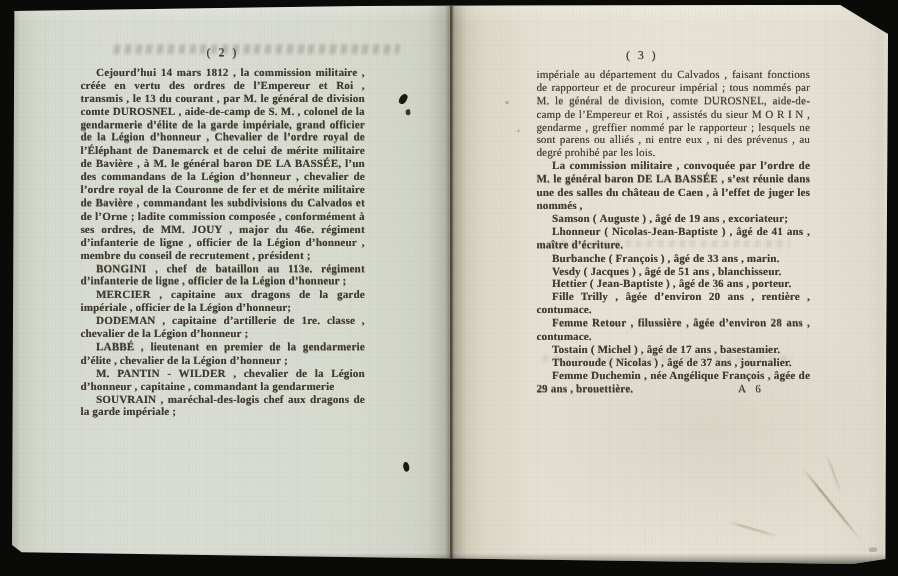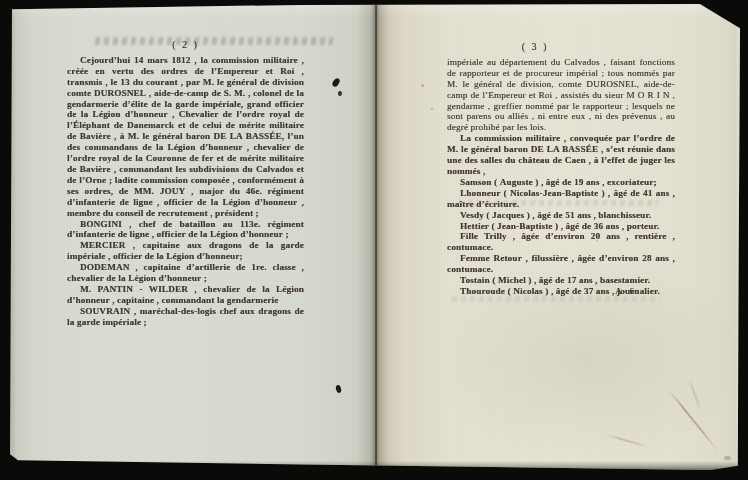--- a/index.html
+++ b/index.html
@@ -79,39 +79,42 @@
     <div class="ghost ghost-2"></div>
     <div class="ghost ghost-3"></div>
 
     <div class="col col-left">
       <p class="pagenum">( 2 )</p>
       <div class="paras">
           <p class="para indent">Cejourd’hui 14 mars 1812&nbsp;, la commission militaire&nbsp;, créée en vertu des ordres de l’Empereur et Roi&nbsp;, transmis&nbsp;, le 13 du courant&nbsp;, par M. le général de division comte DUROSNEL&nbsp;, aide-de-camp de S. M.&nbsp;, colonel de la gendarmerie d’élite de la garde impériale, grand officier de la Légion d’honneur&nbsp;, Chevalier de l’ordre royal de l’Éléphant de Danemarck et de celui de mérite militaire de Bavière&nbsp;, à M. le général baron DE LA BASSÉE, l’un des commandans de la Légion d’honneur&nbsp;, chevalier de l’ordre royal de la Couronne de fer et de mérite militaire de Bavière&nbsp;, commandant les subdivisions du Calvados et de l’Orne&nbsp;; ladite commission composée&nbsp;, conformément à ses ordres, de MM. JOUY&nbsp;, major du 46e. régiment d’infanterie de ligne&nbsp;, officier de la Légion d’honneur&nbsp;, membre du conseil de recrutement&nbsp;, président&nbsp;;</p>
           <p class="para indent">BONGINI&nbsp;, chef de bataillon au 113e. régiment d’infanterie de ligne&nbsp;, officier de la Légion d’honneur&nbsp;;</p>
           <p class="para indent">MERCIER&nbsp;, capitaine aux dragons de la garde impériale&nbsp;, officier de la Légion d’honneur;</p>
           <p class="para indent">DODEMAN&nbsp;, capitaine d’artillerie de 1re. classe&nbsp;, chevalier de la Légion d’honneur&nbsp;;</p>
+          <p class="para indent">LABBÉ&nbsp;, lieutenant en premier de la gendarmerie d’élite&nbsp;, chevalier de la Légion d’honneur&nbsp;;</p>
           <p class="para indent">M. PANTIN - WILDER&nbsp;, chevalier de la Légion d’honneur&nbsp;, capitaine&nbsp;, commandant la gendarmerie</p>
           <p class="para indent">SOUVRAIN&nbsp;, maréchal-des-logis chef aux dragons de la garde impériale&nbsp;;</p>
         </div>
     </div>
 
     <div class="col col-right">
       <p class="pagenum">( 3 )</p>
       <div class="paras">
         <span class="sig">A 6</span>
       <p class="para">impériale au département du Calvados&nbsp;, faisant fonctions de rapporteur et de procureur impérial&nbsp;; tous nommés par M. le général de division, comte DUROSNEL, aide-de-camp de l’Empereur et Roi&nbsp;, assistés du sieur M O R I N&nbsp;, gendarme&nbsp;, greffier nommé par le rapporteur&nbsp;; lesquels ne sont parens ou alliés&nbsp;, ni entre eux&nbsp;, ni des prévenus&nbsp;, au degré prohibé par les lois.</p>
           <p class="para indent">La commission militaire&nbsp;, convoquée par l’ordre de M. le général baron DE LA BASSÉE&nbsp;, s’est réunie dans une des salles du château de Caen&nbsp;, à l’effet de juger les nommés&nbsp;,</p>
           <p class="para indent">Samson (&nbsp;Auguste&nbsp;)&nbsp;, âgé de 19 ans&nbsp;, excoriateur;</p>
           <p class="para indent">Lhonneur (&nbsp;Nicolas-Jean-Baptiste&nbsp;)&nbsp;, âgé de 41 ans&nbsp;, maître d’écriture.</p>
+          <p class="para indent">Burbanche (&nbsp;François&nbsp;)&nbsp;, âgé de 33 ans&nbsp;, marin.</p>
           <p class="para indent">Vesdy (&nbsp;Jacques&nbsp;)&nbsp;, âgé de 51 ans&nbsp;, blanchisseur.</p>
           <p class="para indent">Hettier (&nbsp;Jean-Baptiste&nbsp;)&nbsp;, âgé de 36 ans&nbsp;, porteur.</p>
           <p class="para indent">Fille Trilly&nbsp;, âgée d’environ 20 ans&nbsp;, rentière&nbsp;, contumace.</p>
           <p class="para indent">Femme Retour&nbsp;, filussière&nbsp;, âgée d’environ 28 ans&nbsp;, contumace.</p>
           <p class="para indent">Tostain (&nbsp;Michel&nbsp;)&nbsp;, âgé de 17 ans&nbsp;, basestamier.</p>
           <p class="para indent">Thouroude (&nbsp;Nicolas&nbsp;)&nbsp;, âgé de 37 ans&nbsp;, journalier.</p>
+          <p class="para indent">Femme Duchemin&nbsp;, née Angélique François&nbsp;, âgée de 29 ans&nbsp;, brouettière.</p>
         </div>
     </div>
 
     <div class="speck speck-1"></div>
     <div class="speck speck-2"></div>
     <div class="speck speck-3"></div>
     <div class="fleck fleck-1"></div>
     <div class="fleck fleck-2"></div>
     <div class="fleck fleck-3"></div>
     <div class="fleck fleck-4"></div>

